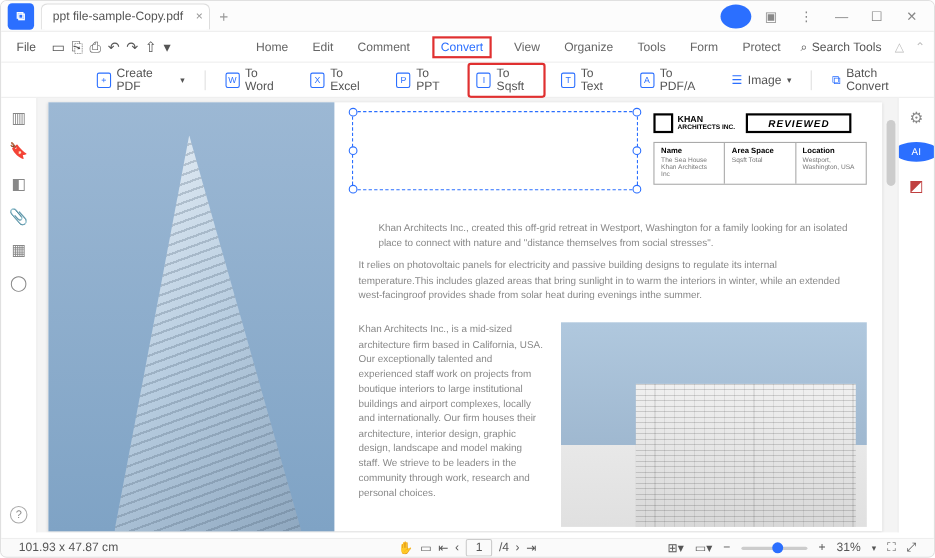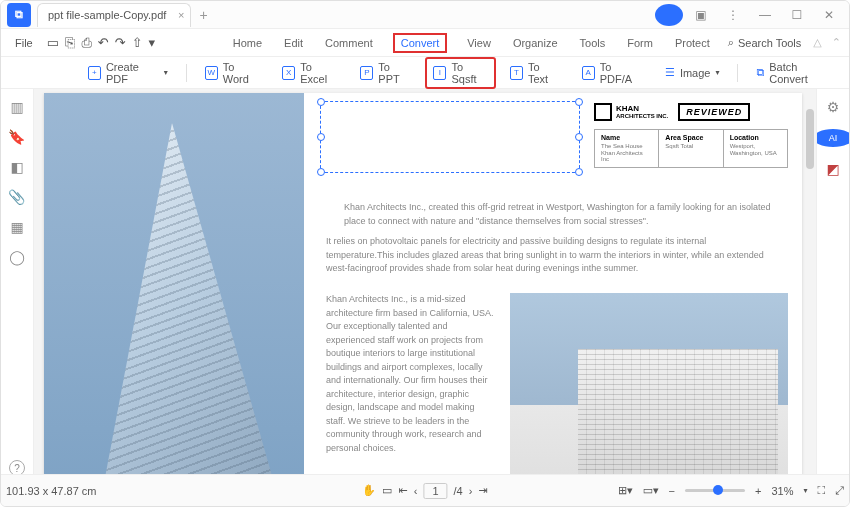--- a/index.html
+++ b/index.html
@@ -37,35 +37,35 @@
 .selbox .hdl{position:absolute;width:8px;height:8px;background:#fff;border:1.5px solid #2b6fff;border-radius:50%}
 .h-tl{left:-4px;top:-4px}.h-tr{right:-4px;top:-4px}.h-bl{left:-4px;bottom:-4px}.h-br{right:-4px;bottom:-4px}
 .h-ml{left:-4px;top:50%;margin-top:-4px}.h-mr{right:-4px;top:50%;margin-top:-4px}
 .title-text{position:absolute;left:284px;top:14px;font-family:Georgia,serif;font-size:24px;font-weight:bold;font-style:italic;color:#2a2a4a;line-height:1.2}
 .title-text span{background:#cfe0ff}
 .infobox{position:absolute;left:550px;top:10px;right:14px}
 .inforow1{display:flex;gap:10px;align-items:flex-end;margin-bottom:8px}
 .khan-logo{display:flex;align-items:center;gap:4px}
 .kl-sq{width:18px;height:18px;border:2px solid #000}
 .kl-txt{font-size:8px;font-weight:bold;color:#000;line-height:1}
-.reviewed{border:2px solid #000;padding:2px 6px;font-size:9px;font-weight:bold;font-style:italic;letter-spacing:1px;color:#000}
+.reviewed{border:2px solid #000;padding:2px 18px;font-size:9px;font-weight:bold;font-style:italic;letter-spacing:1px;color:#000}
 .infotable{border:1px solid #aaa;display:flex}
 .infotable>div{flex:1;border-right:1px solid #aaa;padding:4px 6px}
 .infotable>div:last-child{border-right:none}
 .it-h{font-size:7px;font-weight:bold;color:#000;margin-bottom:2px}
 .it-v{font-size:6px;color:#777;line-height:1.1}
 .para{position:absolute;font-size:9px;color:#888;line-height:1.5}
 .p1{left:300px;top:108px;right:14px}
 .p2{left:282px;top:142px;right:26px}
 .p3{left:282px;top:200px;width:170px}
 .img2{position:absolute;left:466px;top:200px;right:14px;height:186px;background:linear-gradient(180deg,#b0c8de 0%,#9fb8d0 60%,#e8e8e8 60%,#e0e0e0 100%);overflow:hidden}
 .bld2{position:absolute;right:10px;bottom:0;width:200px;height:130px;background:linear-gradient(180deg,#f0f0f0,#d8d8d8)}
 .bld2::after{content:"";position:absolute;inset:0;background:repeating-linear-gradient(0deg,transparent 0,transparent 4px,rgba(0,0,0,.15) 4px,rgba(0,0,0,.15) 5px),repeating-linear-gradient(90deg,transparent 0,transparent 8px,rgba(0,0,0,.08) 8px,rgba(0,0,0,.08) 9px)}
 .vscroll{position:absolute;right:2px;top:20px;width:8px;height:60px;background:#ccc;border-radius:4px}
-.statusbar{position:absolute;bottom:0;left:0;right:0;height:32px;background:#fafafa;border-top:1px solid #eee;display:flex;align-items:center;padding:0 5px;font-size:10px;color:#777}
+.statusbar{position:absolute;bottom:0;left:0;right:0;height:17px;background:#fafafa;border-top:1px solid #eee;display:flex;align-items:center;padding:0 16px;font-size:10px;color:#777}
 .sb-right{margin-left:auto;display:flex;align-items:center;gap:10px}
 .pager{display:flex;align-items:center;gap:6px;position:absolute;left:50%;transform:translateX(-50%)}
 .pgnum{border:1px solid #ccc;padding:1px 8px;border-radius:2px}
 .slider{width:60px;height:3px;background:#ccc;border-radius:2px;position:relative}
 .slider::after{content:"";position:absolute;left:28px;top:-4px;width:10px;height:10px;background:#2b6fff;border-radius:50%}
 .help{position:absolute;left:8px;bottom:30px;width:16px;height:16px;border:1px solid #aaa;border-radius:50%;display:flex;align-items:center;justify-content:center;font-size:10px;color:#888}
 .rsidebar .ai{width:40px;height:18px;background:#2b6fff;border-radius:50%;color:#fff;font-size:9px;display:flex;align-items:center;justify-content:center}
 </style>
 </head>
 <body>

